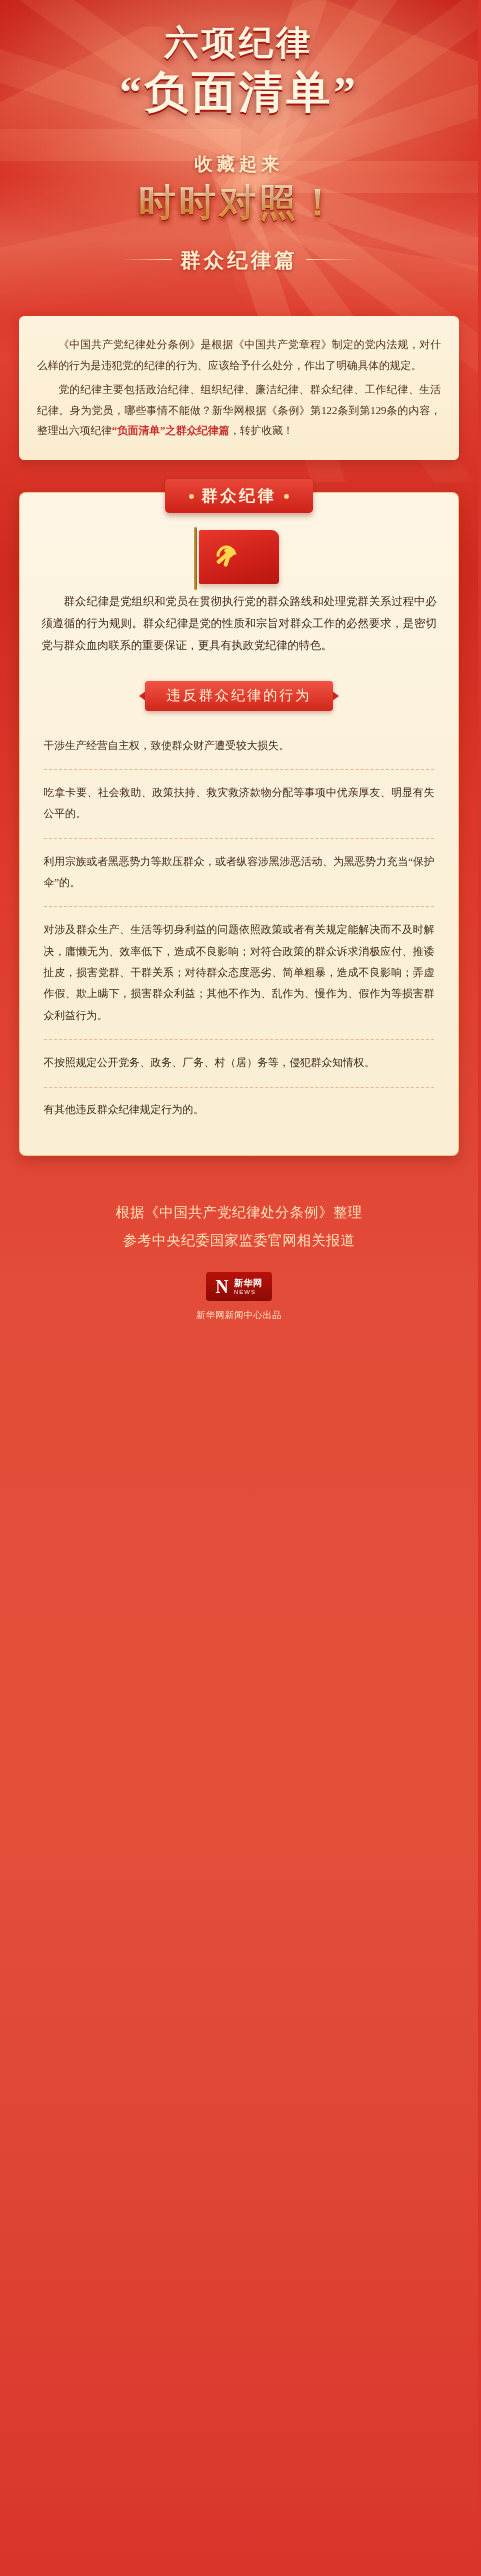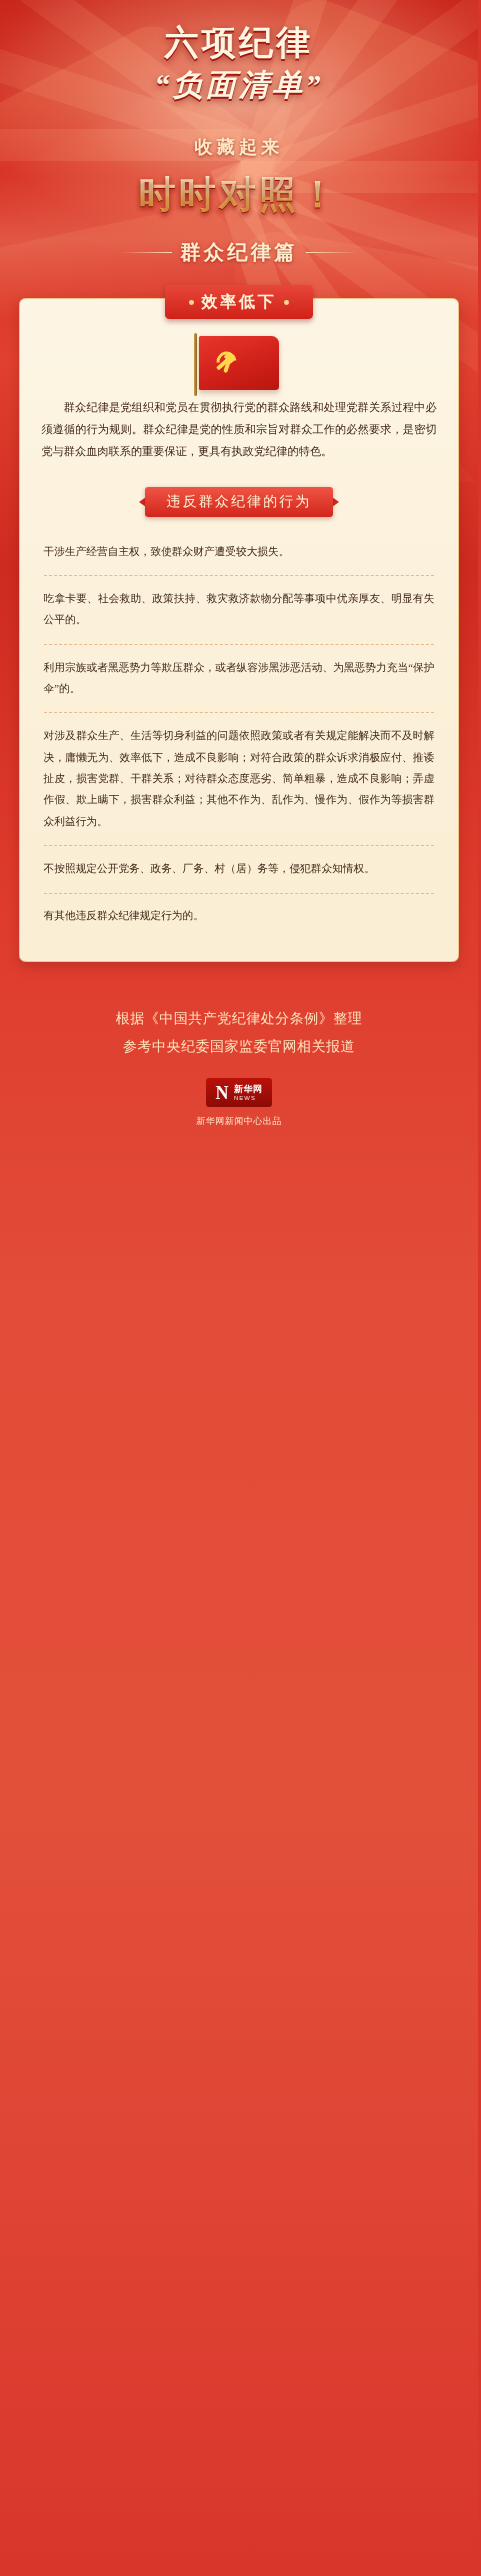--- a/index.html
+++ b/index.html
@@ -47,29 +47,29 @@
   .header { position:relative; padding-top:22.5px; text-align:center; }
   .title-1, .title-2 {
     font-family: "Liberation Serif", serif;
     font-weight: bold;
     letter-spacing: 3.2px;
     line-height: 1.18;
     color: #fff6e2;
     text-shadow: 0 1.6px 0 #a8160f, 0 3.2px 7.5px rgba(90,10,5,0.55);
   }
   .title-1 { font-size: 34px; }
-  .title-2 { font-size: 30px; margin-top: 4.3px; font-style: italic; }
+  .title-2 { font-size: 44px; margin-top: 4.3px; }
   .sub-collect {
     margin-top: 33px;
     font-family:"Liberation Serif", serif;
     font-size: 18px; letter-spacing: 4.3px; font-weight:bold;
     color:#ffe9c4; text-shadow: 0 1.1px 3.2px rgba(120,16,8,0.7);
   }
   .title-3 {
-    margin-top: 11px;
+    margin-top: 2px;
     font-family:"Liberation Serif", serif;
     font-weight:bold; font-size: 37px; letter-spacing: 3.2px;
     background: linear-gradient(180deg,#fff8e0 0%,#ffe6a8 40%,#f3bc5c 62%,#e8a33c 100%);
     -webkit-background-clip: text; background-clip: text; color: transparent;
     text-shadow: 0 2.1px 5.4px rgba(120,20,8,0.45);
     filter: drop-shadow(0 1.1px 0 #9e1008);
   }
   .chapter-row {
     margin-top: 18px; display:flex; align-items:center; justify-content:center; gap:8.6px;
   }
@@ -219,27 +219,31 @@
     <div class="title-3">时时对照！</div>
     <div class="chapter-row">
       <span class="ln"></span>
       <span class="chapter">群众纪律篇</span>
       <span class="ln r"></span>
     </div>
   </div>
 
   <div class="wrap">
 
+    <div class="intro">
+      <p>《中国共产党纪律处分条例》是根据《中国共产党章程》制定的党内法规，对什么样的行为是违犯党的纪律的行为、应该给予什么处分，作出了明确具体的规定。</p>
+      <p><span>党的纪律主要包括政治纪律、组织纪律、廉洁纪律、群众纪律、工作纪律、生活纪律。身为党员，哪些事情不能做？新华网根据《条例》第122条到第129条的内容，整理出六项纪律</span><span class="hl">“负面清单”之群众纪律篇</span><span>，转扩收藏！</span></p>
+    </div>
 
     <div class="card">
 
       <div class="card-head">
         <div class="badge">
           <span class="dot"></span>
-          <span>效率低下</span>
+          <span>群众纪律</span>
           <span class="dot"></span>
         </div>
       </div>
 
       <div class="flag-area">
         <div class="flag">
           <span class="pole"></span>
           <span class="cloth"></span>
           <span class="sym">
             <span class="hammer"></span>

